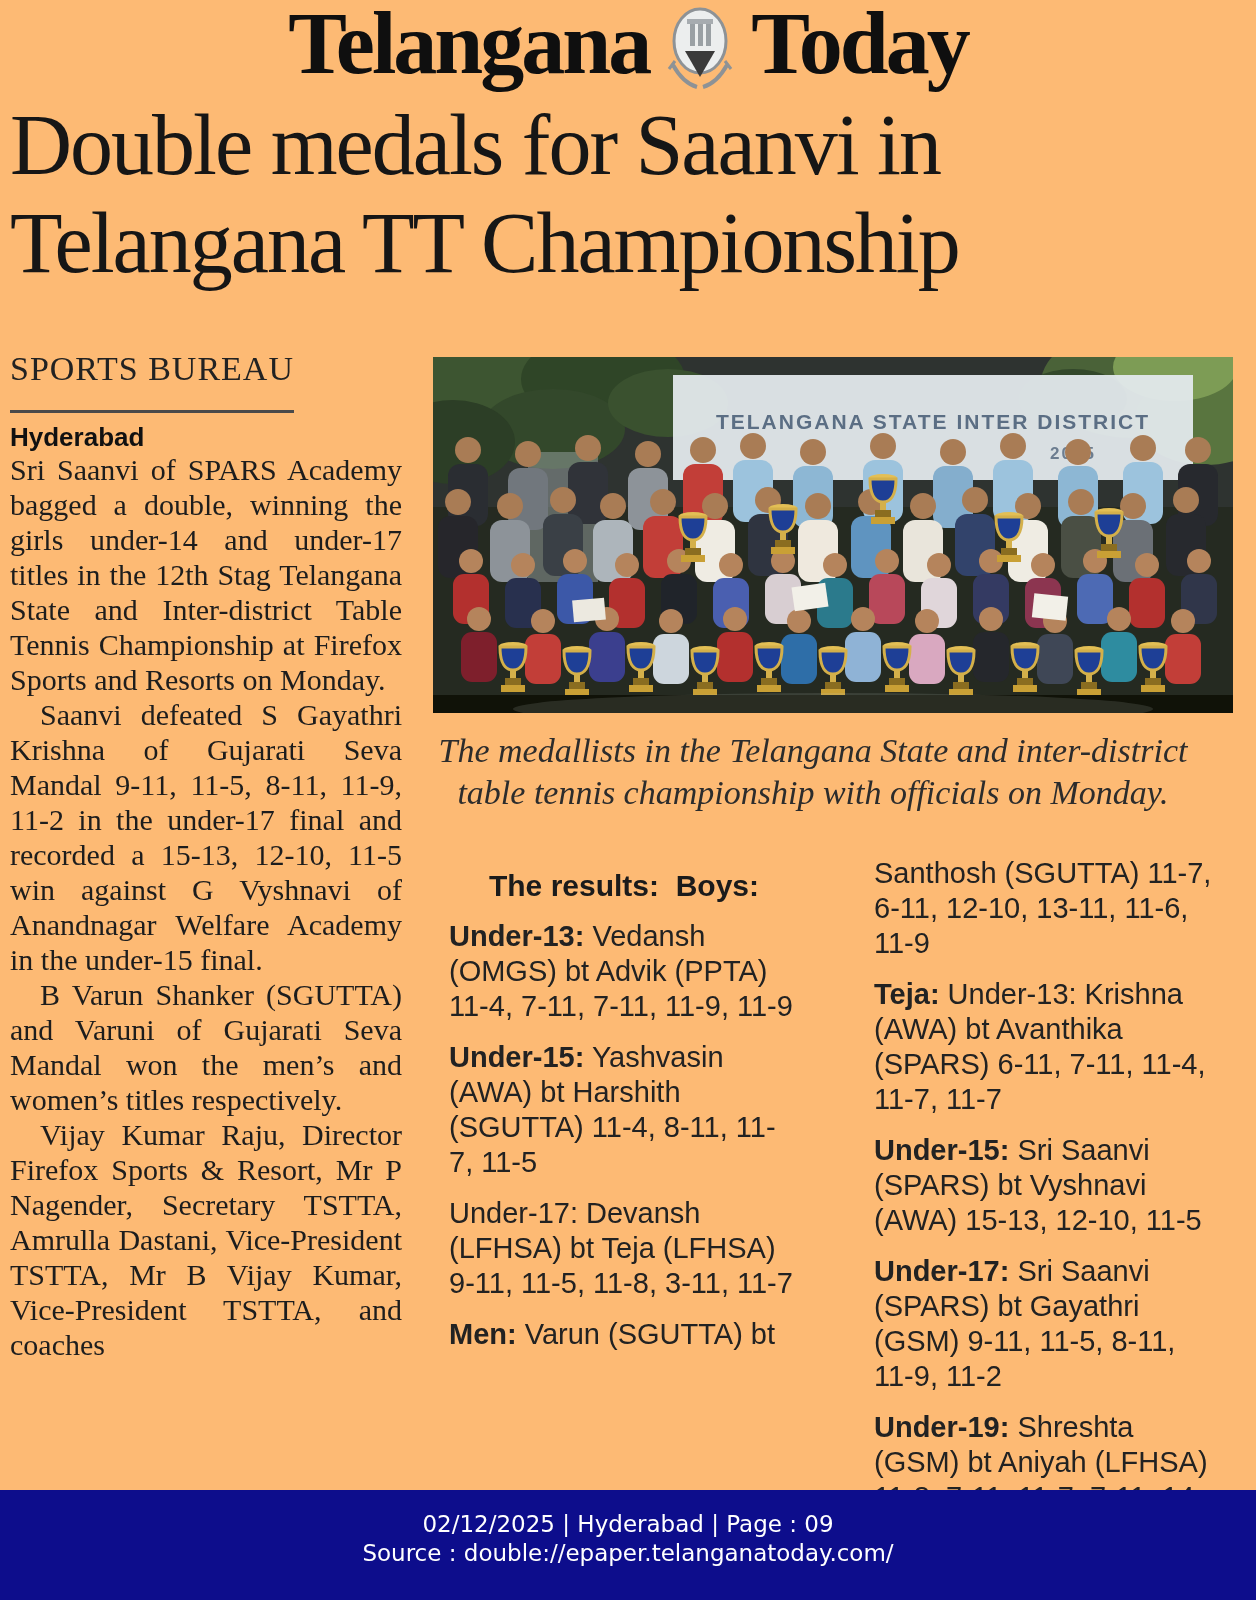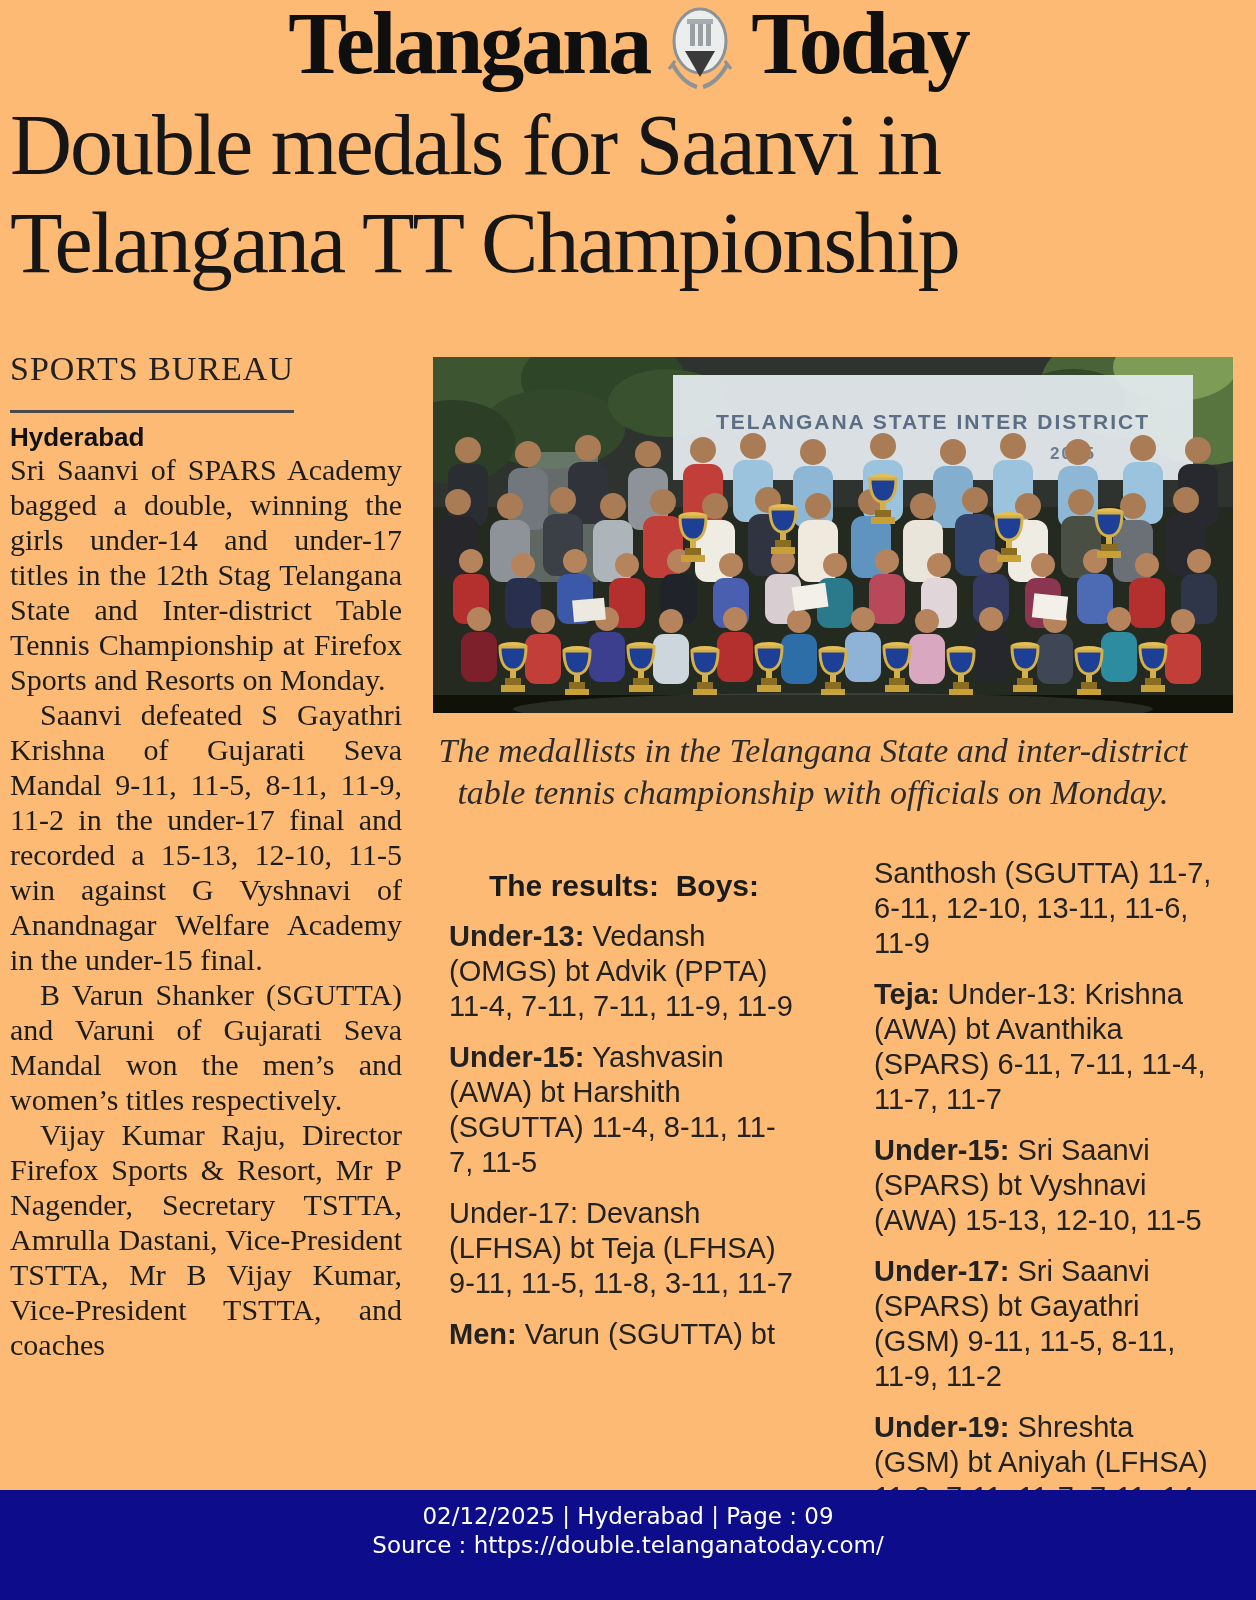--- a/index.html
+++ b/index.html
@@ -43,21 +43,21 @@
             line-height:35px;color:#1b1b1b;text-align:center;}
 
   
   .photo{position:absolute;left:433px;top:357px;width:800px;height:356px;background:#23271f;}
   .caption{position:absolute;left:433px;top:730px;width:760px;font-style:italic;
            font-size:34px;line-height:42px;color:#2c2c2c;text-align:center;}
 
   
   .footer{position:absolute;left:0;top:1490px;width:100%;height:110px;background:#0d0d8c;
           text-align:center;font-family:"DejaVu Sans", sans-serif;color:#ffffff;}
-  .footer .l1{padding-top:12px;font-size:23px;line-height:29px;}
+  .footer .l1{padding-top:20px;font-size:23px;line-height:29px;}
   .footer .l2{font-size:23px;line-height:29px;}
 </style>
 </head>
 <body>
 
 <div class="page">
 
   <div class="masthead">
     <span class="word">Telangana</span>
     <svg class="crest" viewBox="0 0 74 88">
@@ -247,16 +247,16 @@
       <p><span class="b">Teja:</span><span class="r"> Under-13:</span><span class="t"> Krishna (AWA) bt Avanthika (SPARS) 6-11, 7-11, 11-4, 11-7, 11-7</span></p>
       <p><span class="b">Under-15:</span><span class="r"></span><span class="t"> Sri Saanvi (SPARS) bt Vyshnavi (AWA) 15-13, 12-10, 11-5</span></p>
       <p><span class="b">Under-17:</span><span class="r"></span><span class="t"> Sri Saanvi (SPARS) bt Gayathri (GSM) 9-11, 11-5, 8-11, 11-9, 11-2</span></p>
       <p><span class="b">Under-19:</span><span class="r"></span><span class="t"> Shreshta (GSM) bt Aniyah (LFHSA) 11-8, 7-11, 11-7, 7-11, 14-12</span></p>
       <p><span class="b">Women:</span><span class="r"></span><span class="t"> Varuni (GSM) bt K Shreshta (GSM) 11-5, 4-11, 11-6, 12-10, 11-6</span></p>
     </div>
   </div>
 
   <div class="footer">
     <div class="l1">02/12/2025 | Hyderabad | Page : 09</div>
-    <div class="l2">Source : https://double.telanganatoday.com/</div>
+    <div class="l2">Source : double://epaper.telanganatoday.com/</div>
   </div>
 
 </div>
 
 </body></html>

